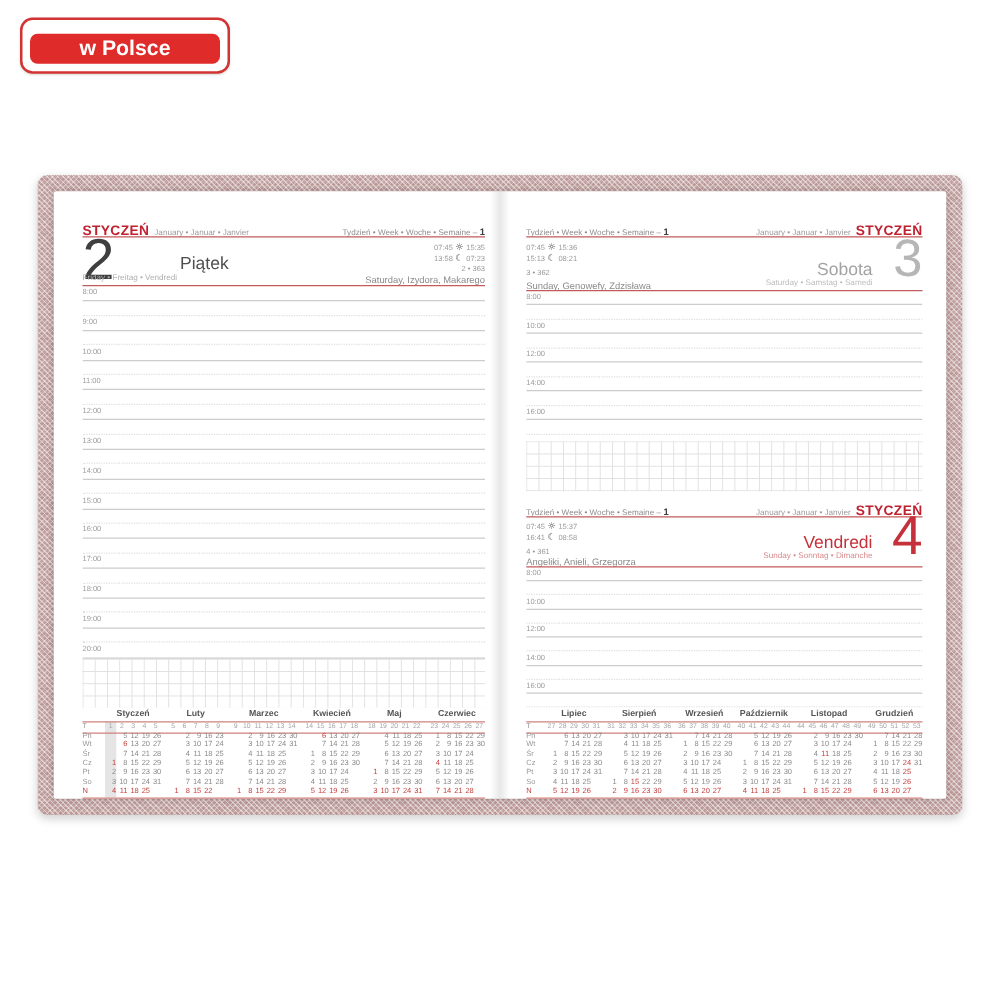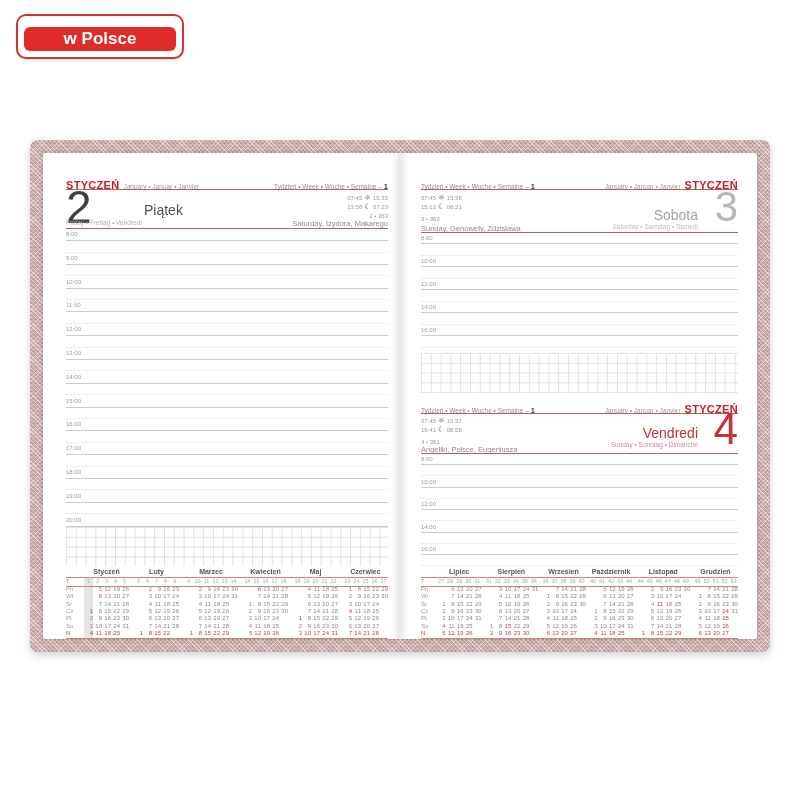--- a/index.html
+++ b/index.html
@@ -604,21 +604,21 @@
         <div class="info" style="left:0;top:263px;">
           <span>07:45</span><span class="icn">☼</span><span>15:37</span>
         </div>
         <div class="info" style="left:0;top:272px;">
           <span>16:41</span><span class="icn">☾</span><span>08:58</span>
         </div>
         <div class="info" style="left:0;top:286px;">4 • 361</div>
         <div class="bignum" style="right:0;top:256px;font-size:44px;line-height:40px;color:#c5303a;">4</div>
         <div class="dayname" style="right:40px;top:272px;color:#c5303a;">Vendredi</div>
         <div class="daysub" style="right:40px;top:288px;color:#d88a8e;">Sunday • Sonntag • Dimanche</div>
-        <div class="namedays" style="left:0;top:292px;">Angeliki, Polsce, Eugeniusza</div>
+        <div class="namedays" style="left:0;top:292px;">Angeliki, Anieli, Grzegorza</div>
         <div class="red-rule" style="top:300px;"></div>
         <div class="hours" id="sunday-hours" style="top:302px;height:111px;">
             <div class="hour-block" style="height: 22.5px;">
               <span class="hour-label">8:00</span>
               <div class="hour-line" style="top: 9px;"></div>
               <div class="half-line" style="top: 20px;"></div>
             </div>
             <div class="hour-block" style="height: 22.5px;">
               <span class="hour-label">10:00</span>
               <div class="hour-line" style="top: 9px;"></div>

